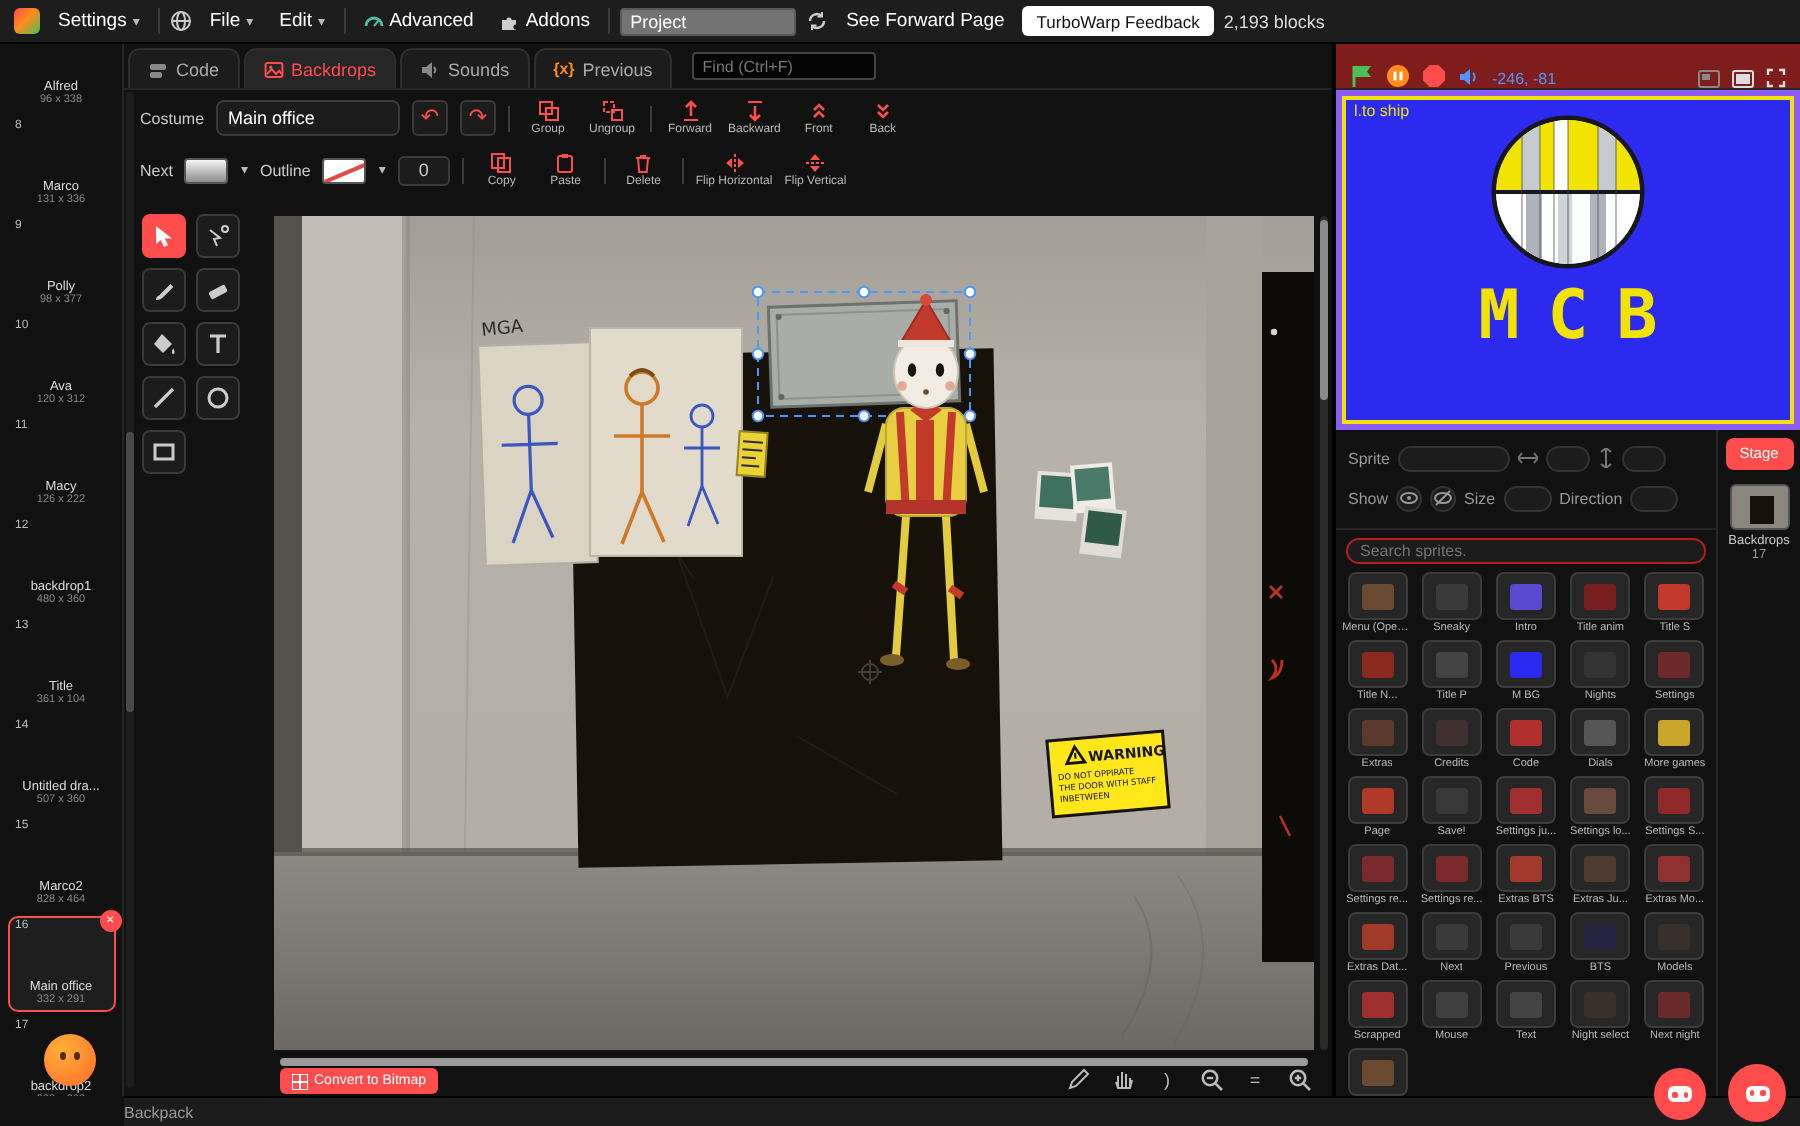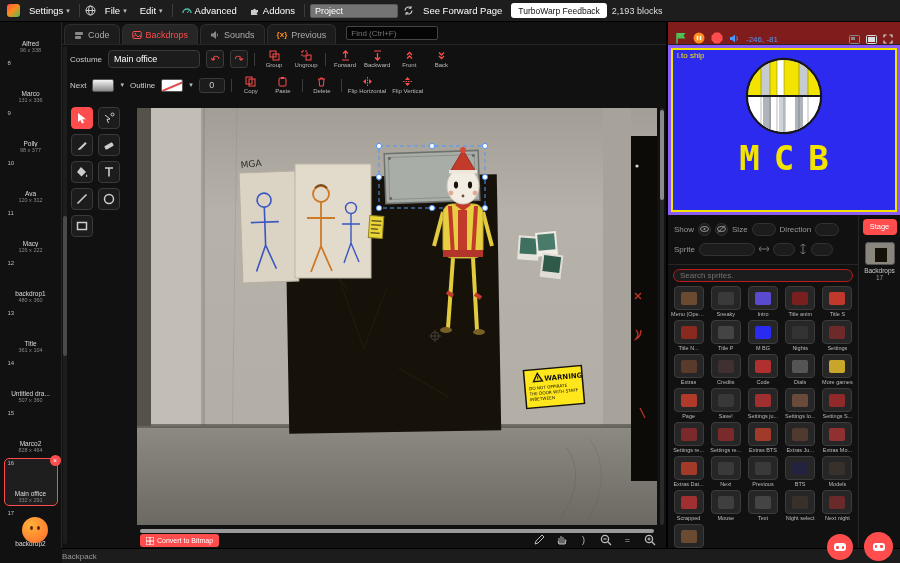--- a/index.html
+++ b/index.html
@@ -729,53 +729,53 @@
             <path d="M17 4v72M26 4v72M33 4v72M40 4v72M55 4v72M64 4v72" stroke="#3a3a40" stroke-width="0.7" opacity="0.5"></path>
           </g>
         </svg>
       </span>
       <div class="stage-mcb">MCB</div>
     </div>
   </div>
 
   <div class="sprite-panel">
     <div class="sp-row">
+      <span>Sprite</span>
+      <input class="sp-input" style="width: 56px;">
+      <span>
+          <svg width="10" height="8" viewBox="0 0 10 8">
+            <path d="M0 4h10M2 1.5L0 4l2 2.5M8 1.5L10 4 8 6.5" fill="none" stroke="#777"></path>
+          </svg>
+        </span>
+      <input class="sp-input" style="width: 22px;">
+      <span>
+          <svg width="8" height="10" viewBox="0 0 8 10">
+            <path d="M4 0v10M1.5 2L4 0l2.5 2M1.5 8L4 10l2.5-2" fill="none" stroke="#777"></path>
+          </svg>
+        </span>
+      <input class="sp-input" style="width: 22px;">
+    </div>
+    <div class="sp-row">
       <span>Show</span>
       <span class="eyebtn">
           <svg width="9" height="6" viewBox="0 0 9 6">
             <ellipse cx="4.5" cy="3" rx="4" ry="2.5" fill="none" stroke="#999"></ellipse>
             <circle cx="4.5" cy="3" r="1" fill="#999"></circle>
           </svg>
         </span>
       <span class="eyebtn">
           <svg width="9" height="8" viewBox="0 0 9 8">
             <ellipse cx="4.5" cy="4" rx="4" ry="2.5" fill="none" stroke="#999"></ellipse>
             <path d="M1 7.5L8 0.5" stroke="#999"></path>
           </svg>
         </span>
       <span>Size</span>
       <input class="sp-input" style="width: 24px;">
       <span>Direction</span>
       <input class="sp-input" style="width: 24px;">
-    </div>
-    <div class="sp-row">
-      <span>Sprite</span>
-      <input class="sp-input" style="width: 56px;">
-      <span>
-          <svg width="10" height="8" viewBox="0 0 10 8">
-            <path d="M0 4h10M2 1.5L0 4l2 2.5M8 1.5L10 4 8 6.5" fill="none" stroke="#777"></path>
-          </svg>
-        </span>
-      <input class="sp-input" style="width: 22px;">
-      <span>
-          <svg width="8" height="10" viewBox="0 0 8 10">
-            <path d="M4 0v10M1.5 2L4 0l2.5 2M1.5 8L4 10l2.5-2" fill="none" stroke="#777"></path>
-          </svg>
-        </span>
-      <input class="sp-input" style="width: 22px;">
     </div>
   </div>
 
   <div class="search-wrap">
     <input class="search-input" placeholder="Search sprites." style="">
   </div>
 
   <div class="sprite-grid">
 
       <div class="sp-item">

